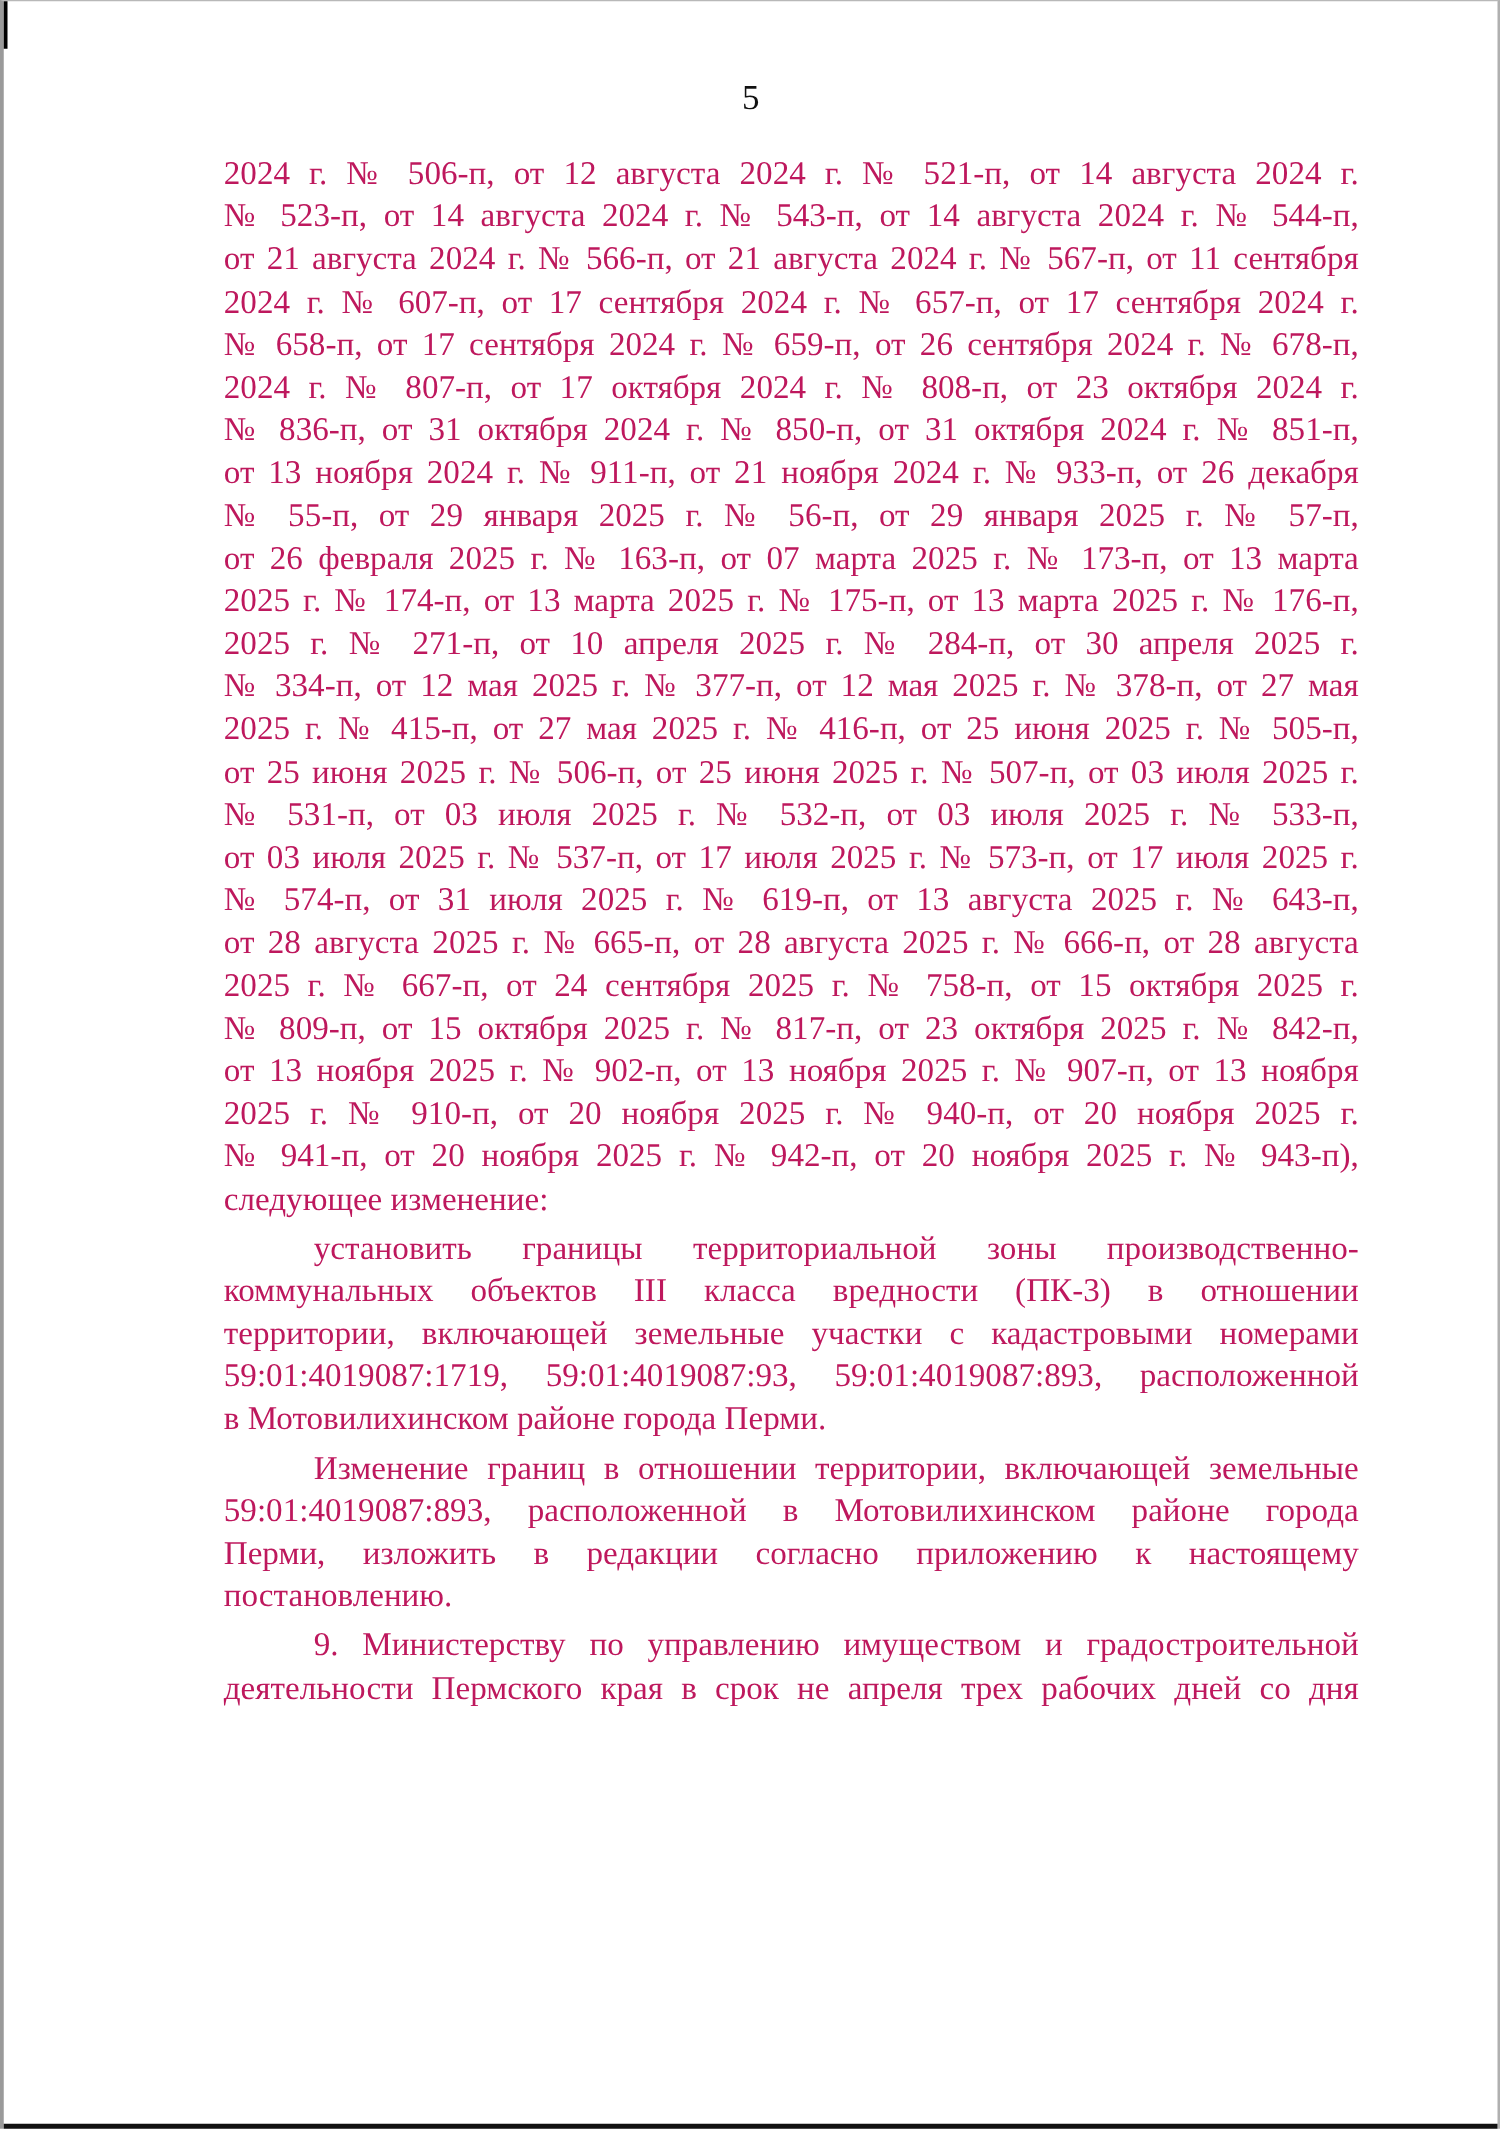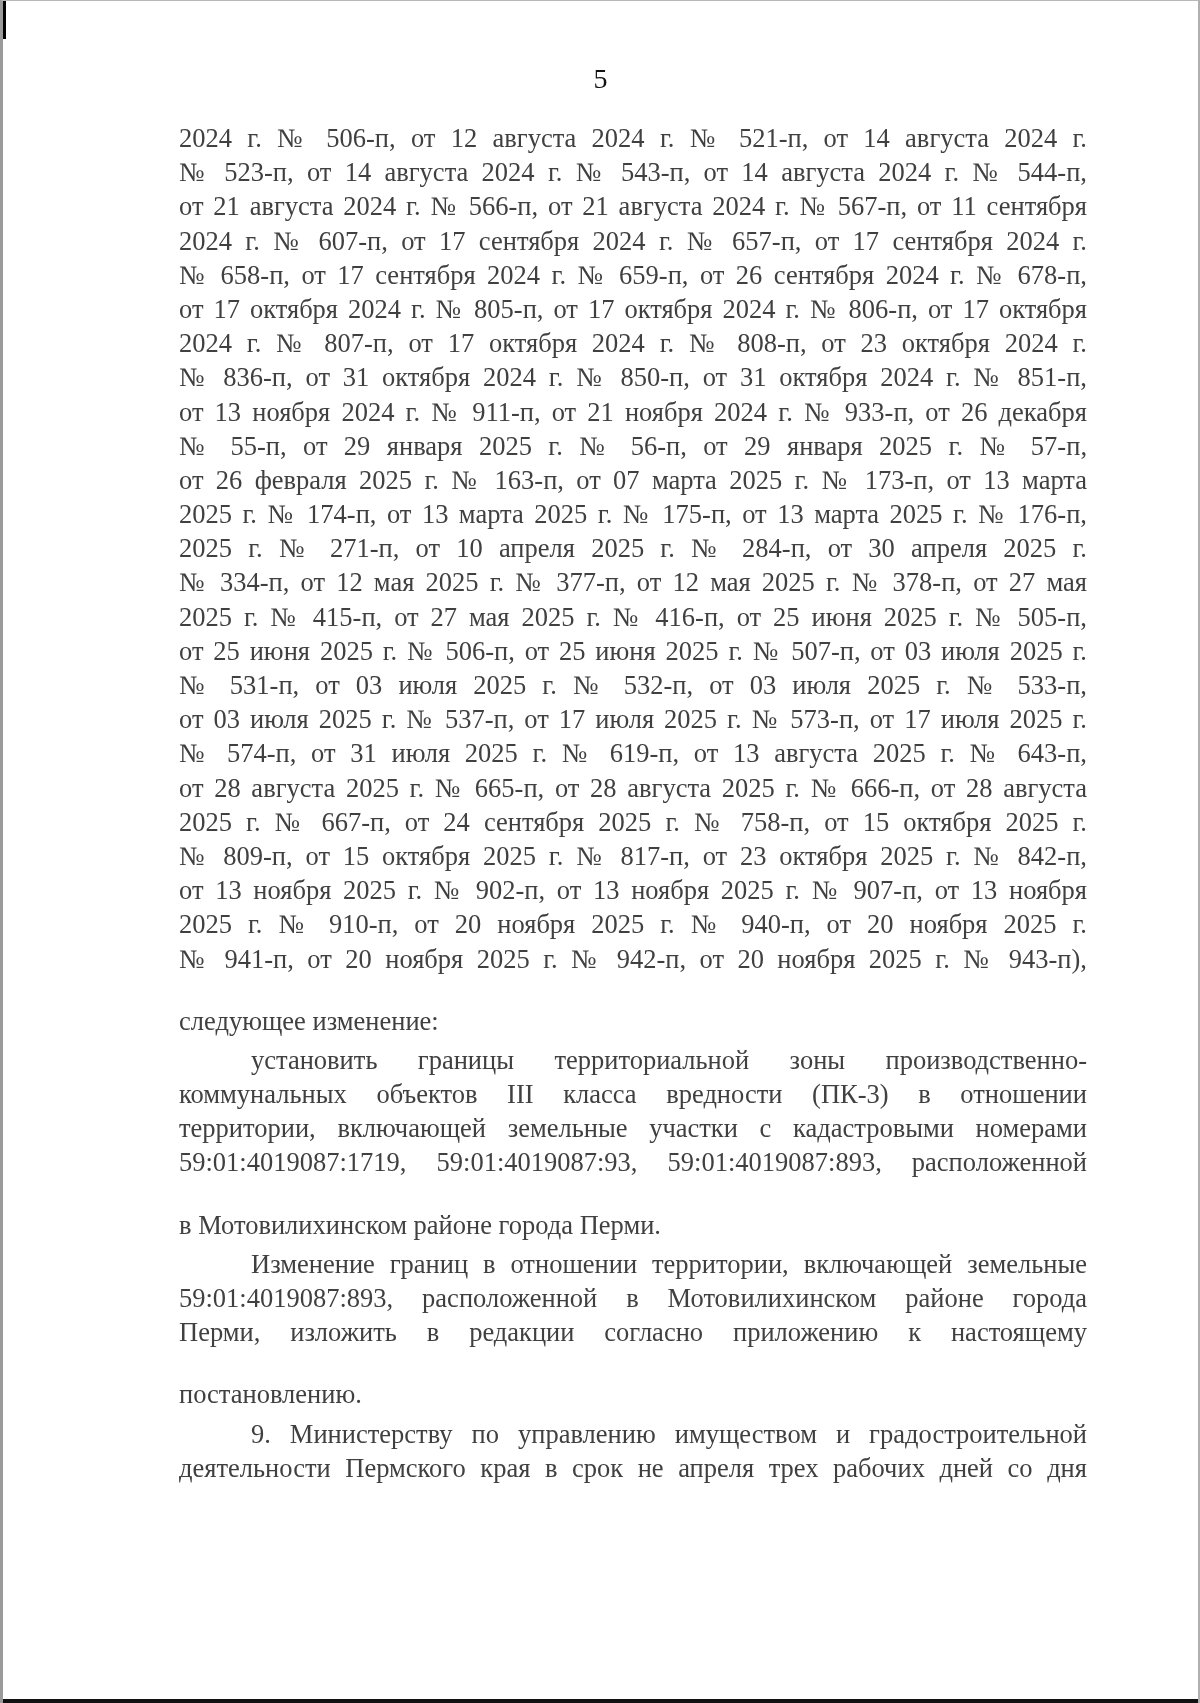--- a/index.html
+++ b/index.html
@@ -47,34 +47,33 @@
       color: #111;
     }
     .body-text {
       position: absolute;
       left: 176px;
       top: 120px;
       width: 908px;
       font-family: "Liberation Serif", serif;
       font-size: 26.5px;
       line-height: 34.2px;
-      color: #404040;
+      color: #be185d;
     }
     .line {
       display: block;
       text-align: justify;
       text-align-last: justify;
       white-space: normal;
       height: 34.2px;
       overflow: visible;
     }
     .line.last {
       text-align: left;
       text-align-last: left;
-      margin-top: 28px;
     }
     .line.indent {
       padding-left: 72px;
     }
     .para-gap {
       height: 5px;
     }
   </style>
 </head>
 <body>
@@ -85,21 +84,20 @@
   <div class="page-number">5</div>
 
   <div class="body-text">
 
     <div class="paragraph">
       <span class="line">2024 г. № 506-п, от 12 августа 2024 г. № 521-п, от 14 августа 2024 г.</span>
       <span class="line">№ 523-п, от 14 августа 2024 г. № 543-п, от 14 августа 2024 г. № 544-п,</span>
       <span class="line">от 21 августа 2024 г. № 566-п, от 21 августа 2024 г. № 567-п, от 11 сентября</span>
       <span class="line">2024 г. № 607-п, от 17 сентября 2024 г. № 657-п, от 17 сентября 2024 г.</span>
       <span class="line">№ 658-п, от 17 сентября 2024 г. № 659-п, от 26 сентября 2024 г. № 678-п,</span>
-      <span class="line">от 17 октября 2024 г. № 805-п, от 17 октября 2024 г. № 806-п, от 17 октября</span>
       <span class="line">2024 г. № 807-п, от 17 октября 2024 г. № 808-п, от 23 октября 2024 г.</span>
       <span class="line">№ 836-п, от 31 октября 2024 г. № 850-п, от 31 октября 2024 г. № 851-п,</span>
       <span class="line">от 13 ноября 2024 г. № 911-п, от 21 ноября 2024 г. № 933-п, от 26 декабря</span>
       <span class="line">№ 55-п, от 29 января 2025 г. № 56-п, от 29 января 2025 г. № 57-п,</span>
       <span class="line">от 26 февраля 2025 г. № 163-п, от 07 марта 2025 г. № 173-п, от 13 марта</span>
       <span class="line">2025 г. № 174-п, от 13 марта 2025 г. № 175-п, от 13 марта 2025 г. № 176-п,</span>
       <span class="line">2025 г. № 271-п, от 10 апреля 2025 г. № 284-п, от 30 апреля 2025 г.</span>
       <span class="line">№ 334-п, от 12 мая 2025 г. № 377-п, от 12 мая 2025 г. № 378-п, от 27 мая</span>
       <span class="line">2025 г. № 415-п, от 27 мая 2025 г. № 416-п, от 25 июня 2025 г. № 505-п,</span>
       <span class="line">от 25 июня 2025 г. № 506-п, от 25 июня 2025 г. № 507-п, от 03 июля 2025 г.</span>

